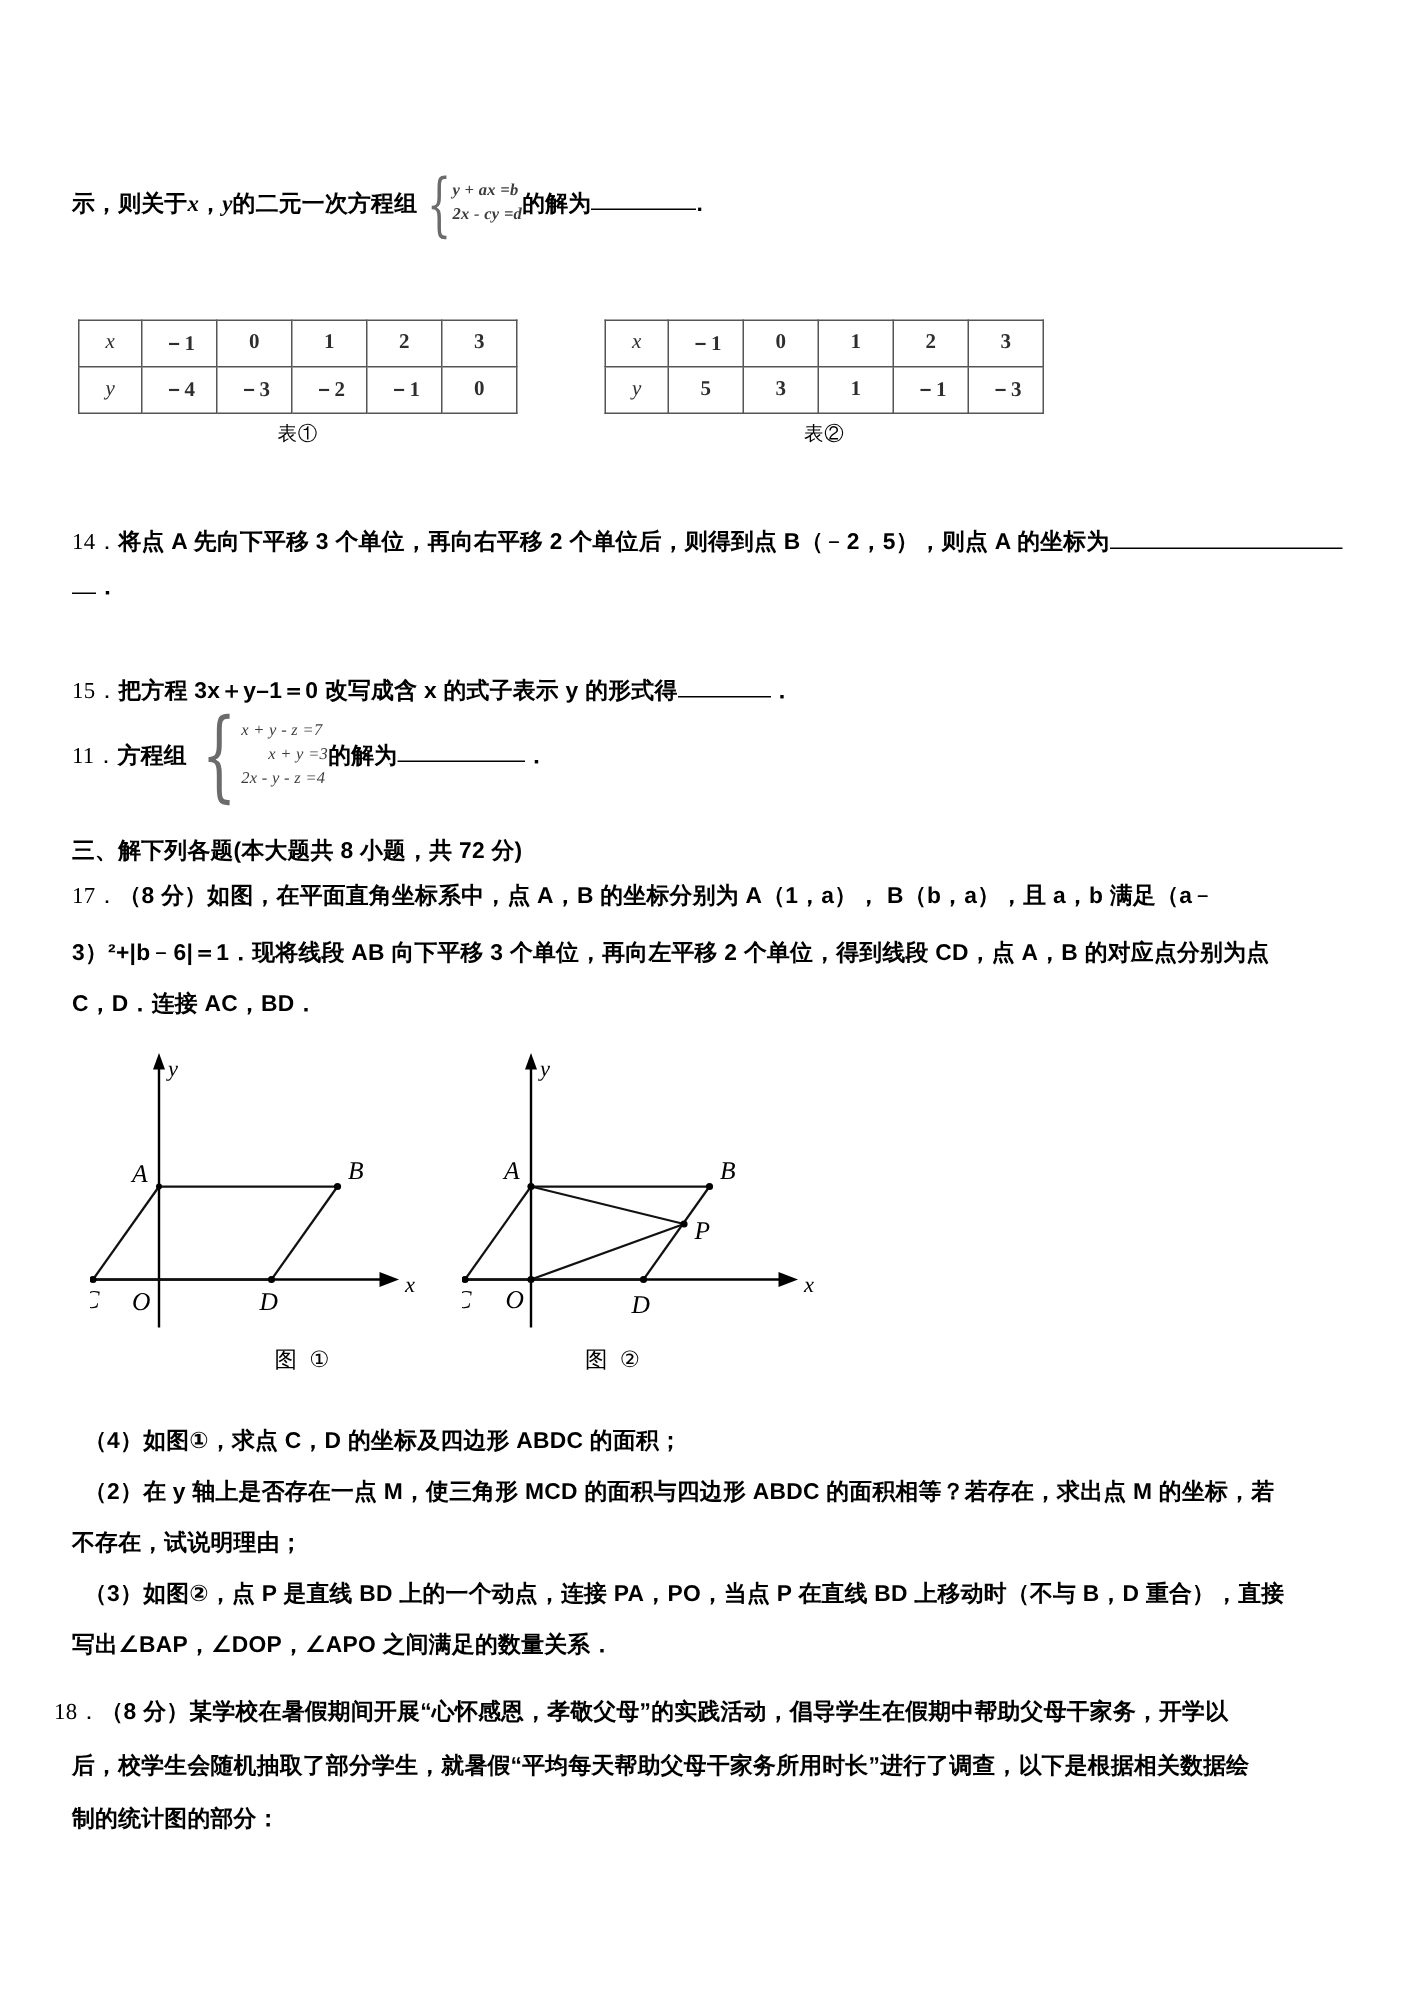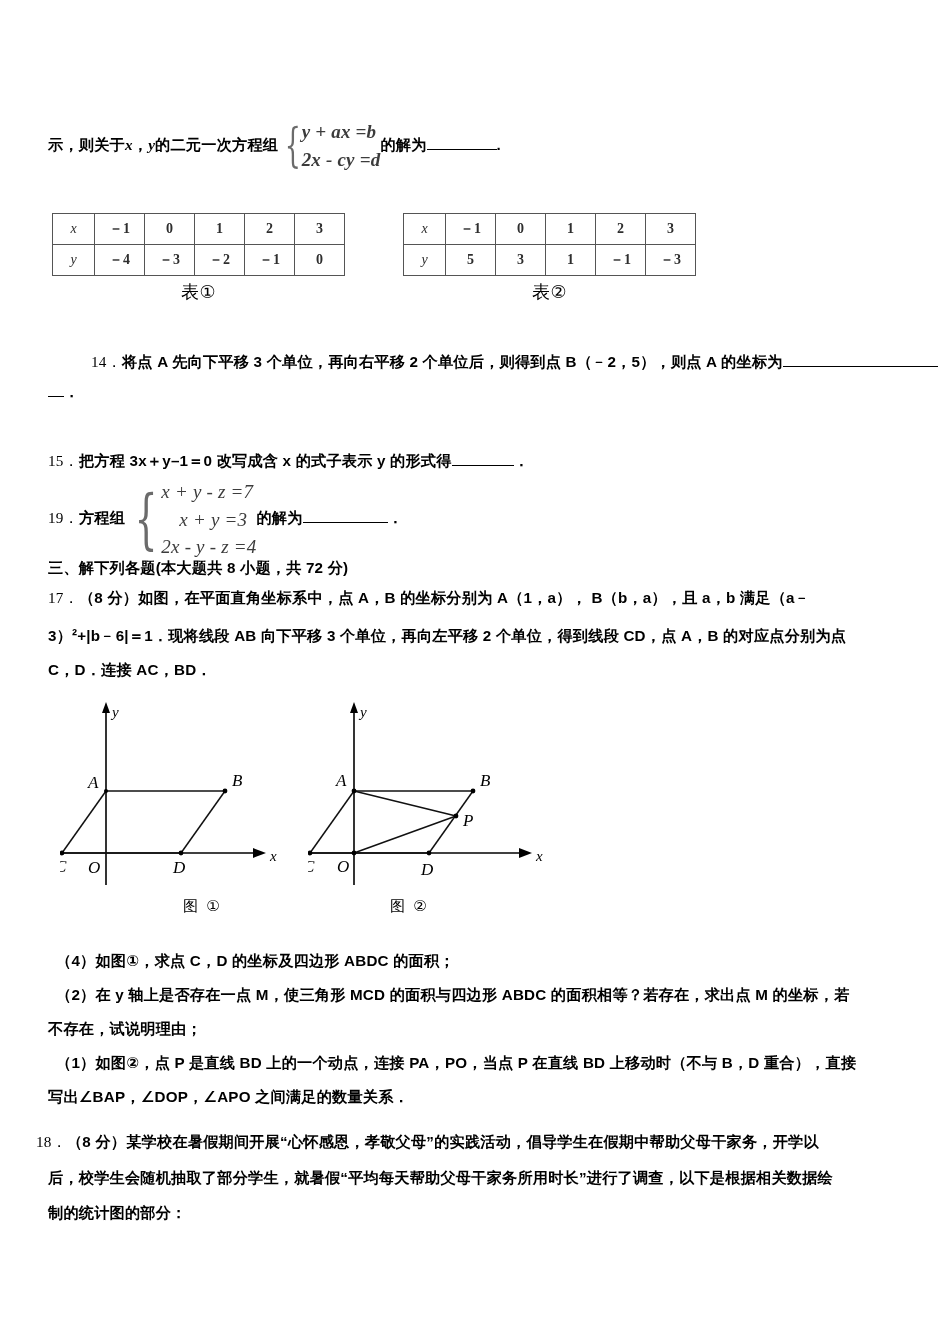--- a/index.html
+++ b/index.html
@@ -56,21 +56,21 @@
     font-weight: 300;
     color: #6b6b6b;
     transform: scaleX(.55);
     transform-origin: center;
     margin-right: -6px;
     font-family: "DejaVu Serif", serif;
   }
   .sys .eqs {
     display: flex;
     flex-direction: column;
-    font-size: 19px;
+    font-size: 11px;
     font-style: italic;
     color: #3c3c3c;
     line-height: 1.45;
   }
   .sys .eqs > span { white-space: nowrap; }
   .sys3 .brace { font-size: 66px; }
 
   
   .tbl-wrap { position: absolute; }
   table.xy {
@@ -87,23 +87,24 @@
     vertical-align: middle;
     font-weight: bold;
   }
   table.xy td.hd {
     font-style: italic;
     font-weight: normal;
     width: 42px;
   }
   .tbl-cap {
     text-align: center;
-    font-size: 18px;
+    font-size: 13px;
     margin-top: 4px;
     letter-spacing: .5px;
+    font-family: Liberation Serif, serif;
   }
 
   
   .fig { position: absolute; }
   .fig svg { display: block; }
   .fig-cap {
     position: absolute;
     font-size: 15px;
     letter-spacing: 2px;
   }
@@ -171,33 +172,33 @@
         <td>3</td>
         <td>1</td>
         <td>－1</td>
         <td>－3</td>
       </tr>
     </tbody>
       </table>
     <div class="tbl-cap">表②</div>
   </div>
 
-  <div class="line" style="left:48px; top:352px;margin-left:43px;">
+  <div class="line" style="left:48px; top:352px;">
     <span class="num-idx">14．</span><span class="bold">将点 A 先向下平移 3 个单位，再向右平移 2 个单位后，则得到点 B（﹣2，5），则点  A 的坐标为</span><span class="blank" style="width:155px;"></span>
   </div>
   <div class="line" style="left:48px; top:382px;">
     <span class="blank" style="width:16px;"></span><span class="bold">．</span>
   </div>
 
   <div class="line" style="left:48px; top:419px;margin-top:32px;">
     <span class="num-idx">15．</span><span class="bold">把方程 3x＋y–1＝0 改写成含 x 的式子表示 y 的形式得</span><span class="blank" style="width:62px;"></span><span class="bold">．</span>
   </div>
 
   <div class="line" style="left:48px; top:478px;">
-    <span class="num-idx">19．</span><span class="bold">方程组</span><span class="sys sys3">
+    <span class="num-idx">11．</span><span class="bold">方程组</span><span class="sys sys3">
         <span class="brace">{</span>
         <span class="eqs">
           <span>x + y -  z =7</span>
           <span style="text-indent:18px;">x + y =3</span>
           <span>2x -  y -  z =4</span>
         </span>
       </span><span class="bold">的解为</span><span class="blank" style="width:85px;"></span><span class="bold">．</span>
   </div>
 
   <div class="line bold" style="left:48px; top:558px;">三、解下列各题(本大题共 8 小题，共 72 分)</div>
@@ -270,21 +271,21 @@
       <text class="lbl" x="155" y="131">P</text>
       <text class="lbl sm" x="228" y="166">x</text>
       <text class="lbl sm" x="52" y="22">y</text>
     </svg>
   </div>
   <div class="fig-cap" style="left:390px; top:897px;">图 ②</div>
 
   <div class="line bold" style="left:56px; top:951px;">（4）如图①，求点 C，D 的坐标及四边形 ABDC 的面积；</div>
   <div class="line bold" style="left:56px; top:985px;">（2）在 y 轴上是否存在一点 M，使三角形 MCD 的面积与四边形 ABDC 的面积相等？若存在，求出点 M 的坐标，若</div>
   <div class="line bold" style="left:48px; top:1019px;">不存在，试说明理由；</div>
-  <div class="line bold" style="left:56px; top:1053px;">（1）如图②，点 P 是直线 BD 上的一个动点，连接 PA，PO，当点 P 在直线 BD 上移动时（不与 B，D 重合），直接</div>
+  <div class="line bold" style="left:56px; top:1053px;">（3）如图②，点 P 是直线 BD 上的一个动点，连接 PA，PO，当点 P 在直线 BD 上移动时（不与 B，D 重合），直接</div>
   <div class="line bold" style="left:48px; top:1087px;">写出∠BAP，∠DOP，∠APO 之间满足的数量关系．</div>
 
   <div class="line" style="left:36px; top:1132px;">
     <span class="num-idx">18．</span><span class="bold">（8 分）</span><span class="bold">某学校在暑假期间开展“心怀感恩，孝敬父母”的实践活动，倡导学生在假期中帮助父母干家务，开学以</span>
   </div>
   <div class="line bold" style="left:48px; top:1168px;">后，校学生会随机抽取了部分学生，就暑假“平均每天帮助父母干家务所用时长”进行了调查，以下是根据相关数据绘</div>
   <div class="line bold" style="left:48px; top:1203px;">制的统计图的部分：</div>
 
 </div>
 

